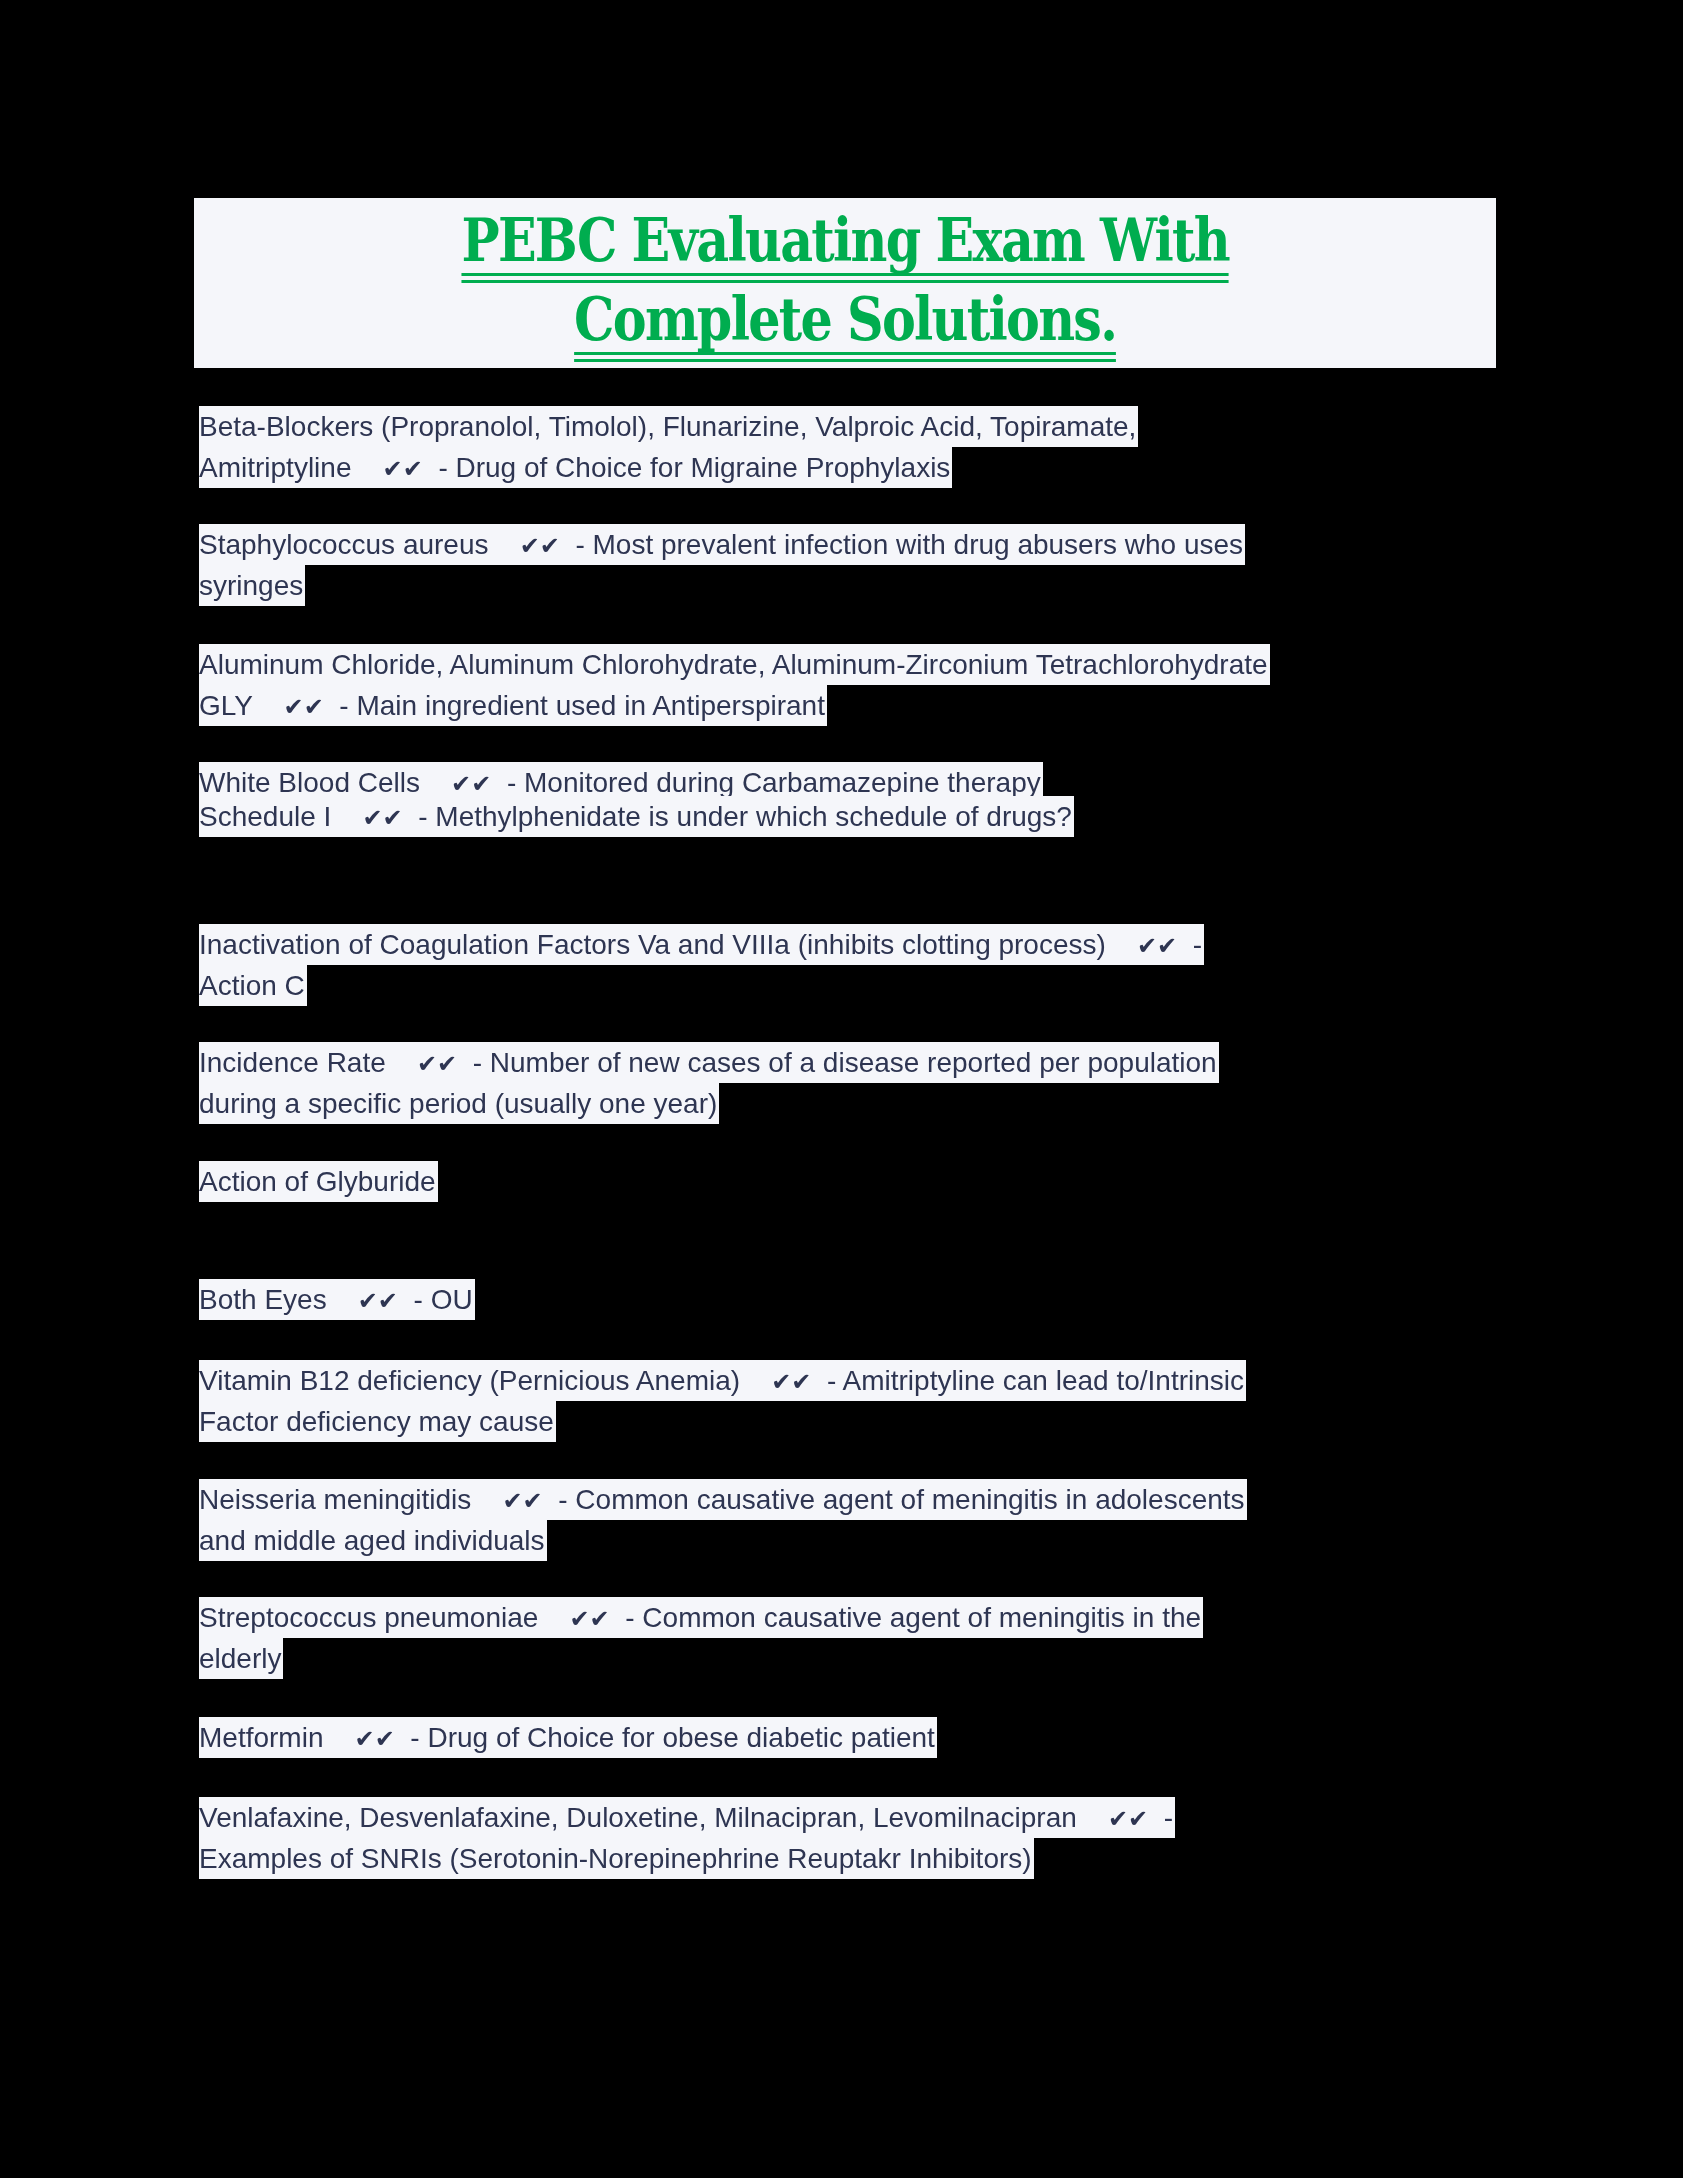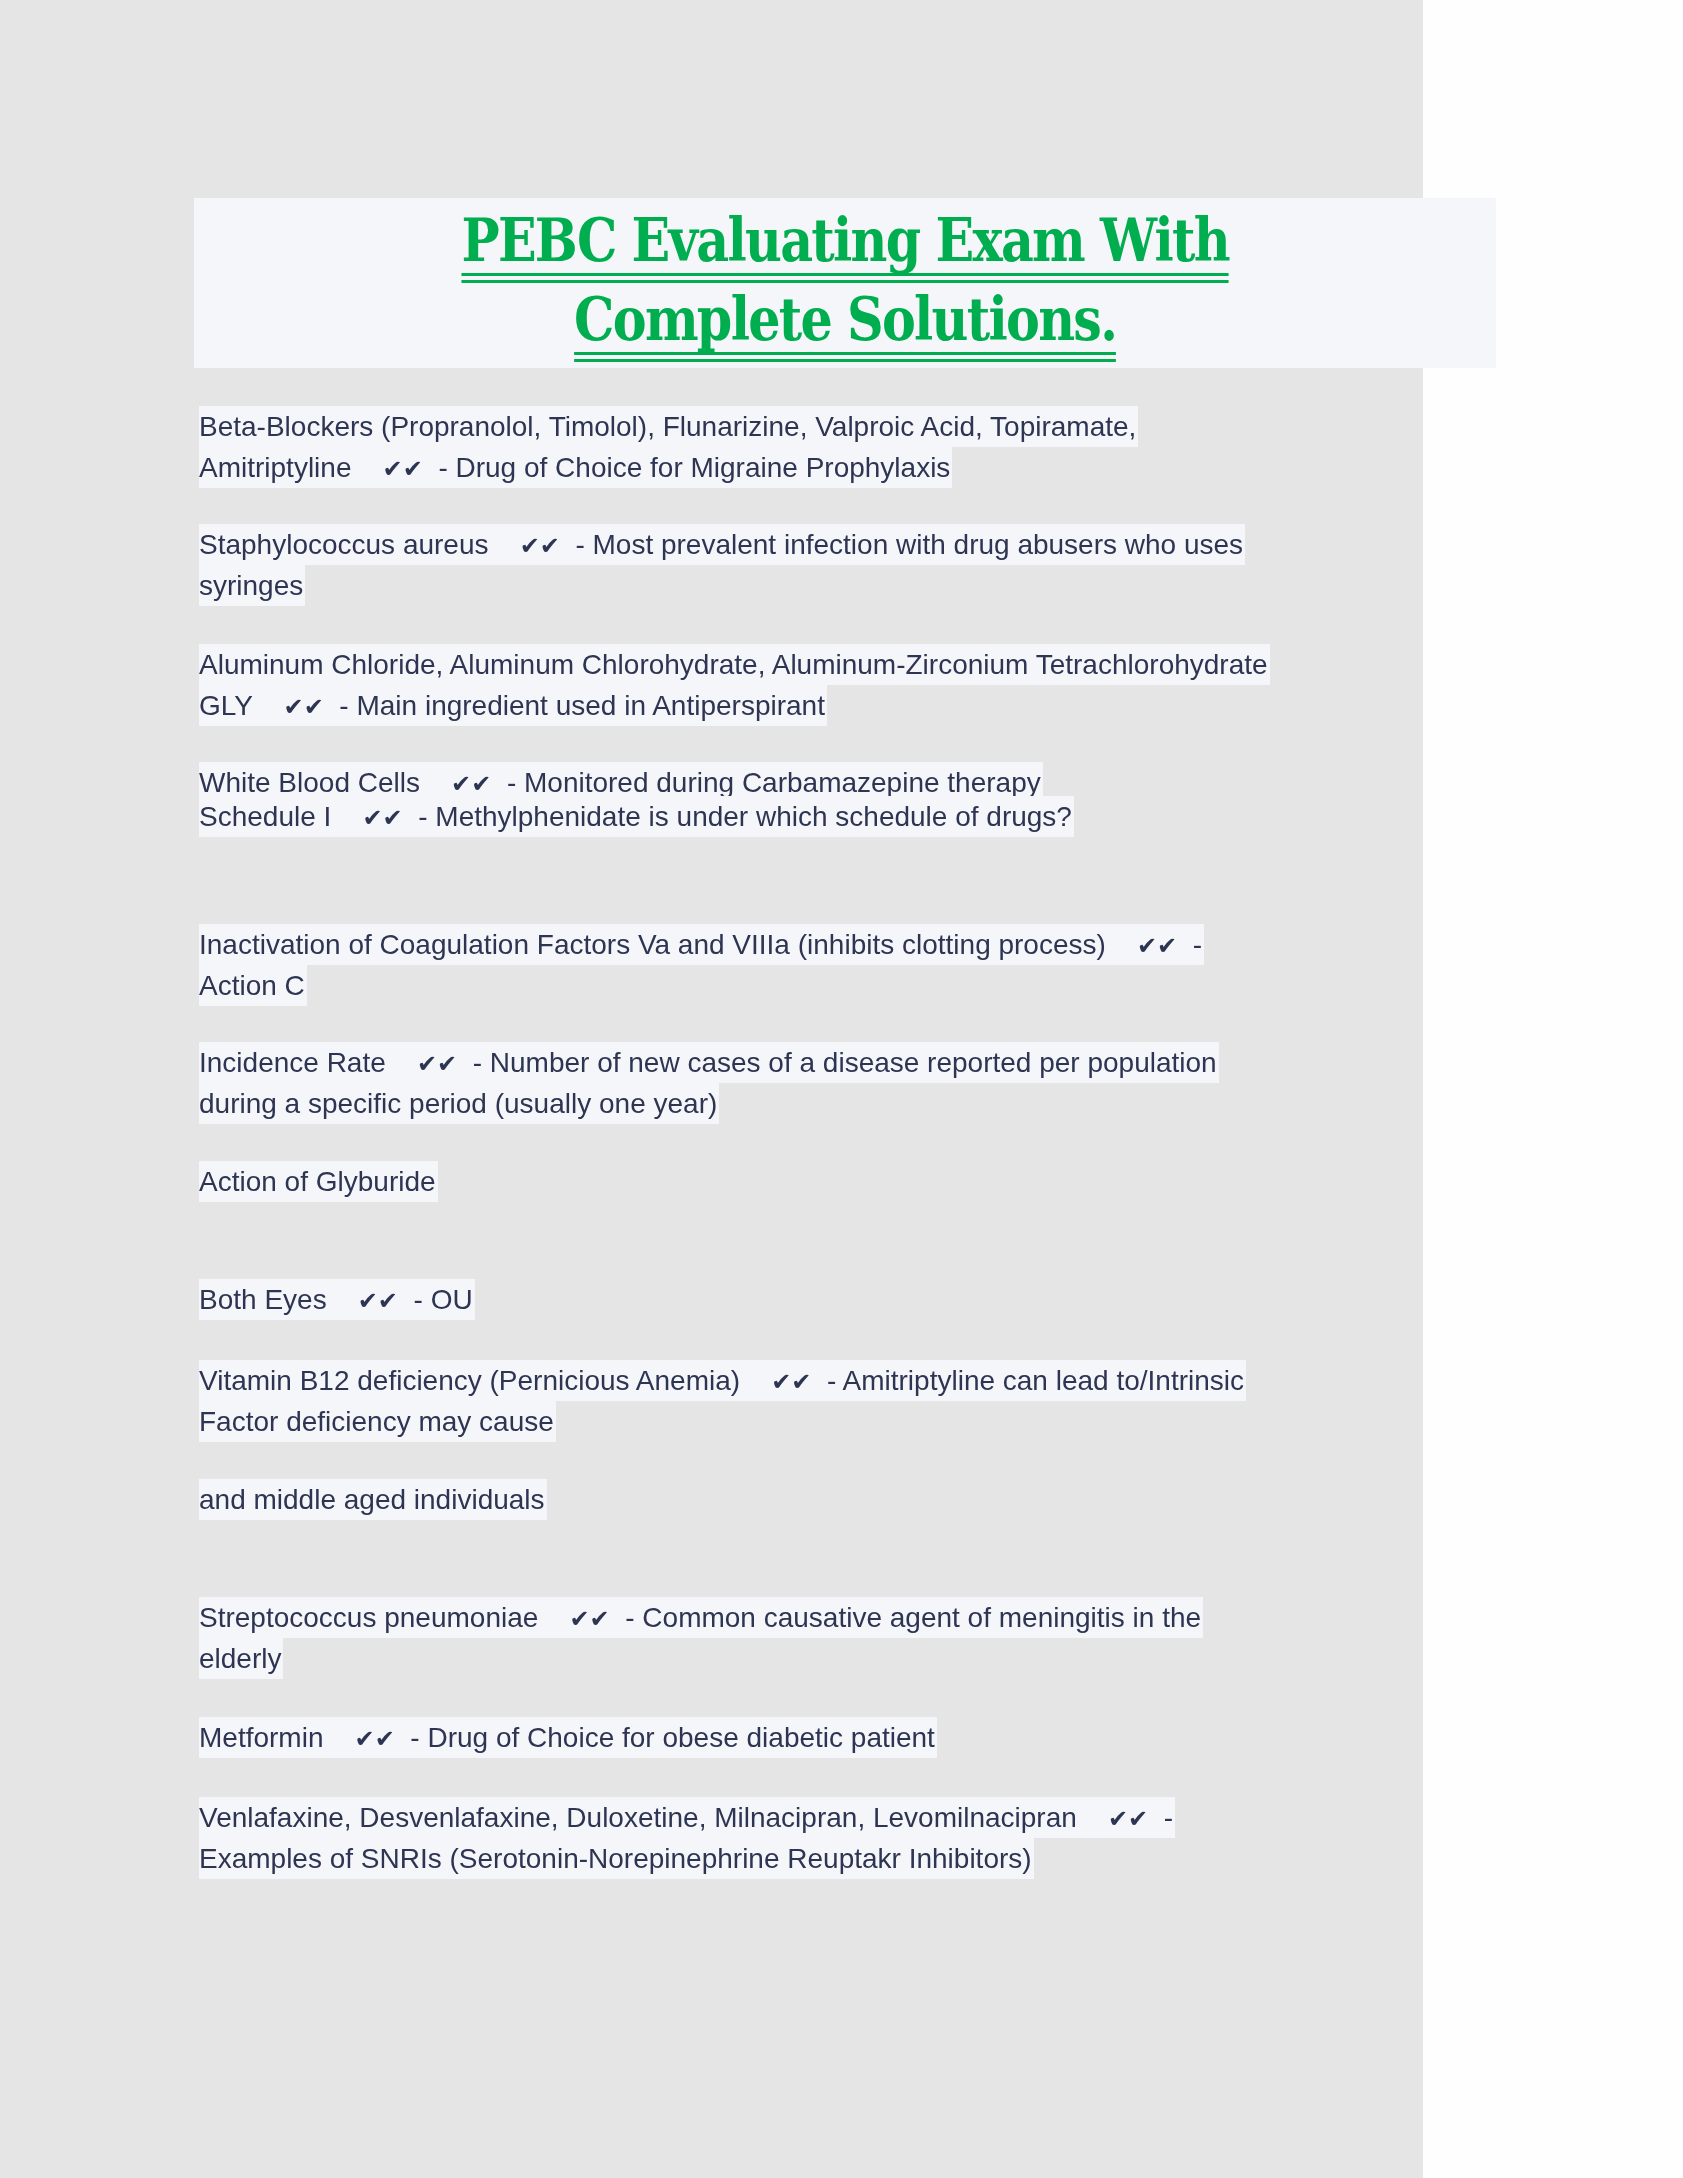--- a/index.html
+++ b/index.html
@@ -1,17 +1,17 @@
 <!DOCTYPE html>
 <html><head>
 <meta charset="utf-8">
 <style>
   html, body { margin: 0; padding: 0; background: #fefefe; }
   body { width: 1683px; height: 2178px; position: relative; overflow: hidden; }
-  .page { position: absolute; left: 0; top: 0; width: 1423px; height: 2178px; background: #e5e5e5; }
+  .page { position: absolute; left: 0; top: 0; width: 1683px; height: 2178px; background: #000000; }
   .title-box {
     position: absolute; left: 194px; top: 198px; width: 1302px; height: 170px;
     background: #f5f6fa;
   }
   .title-line {
     position: absolute; left: 0; width: 100%; text-align: center;
     font-family: "DejaVu Serif", "Liberation Serif", serif;
     font-weight: bold; color: #00ad4f; font-size: 59px; line-height: 69px;
     letter-spacing: -2px;
   }
@@ -80,20 +80,21 @@
         <span class="line"><span class="hl"><span>Action of Glyburide</span></span></span>
       </div>
       <div class="qa" style="top: 1279px;">
         <span class="line"><span class="hl"><span>Both Eyes    </span><span class="check">✔✔</span><span>  - OU</span></span></span>
       </div>
       <div class="qa" style="top: 1360px;">
         <span class="line"><span class="hl"><span>Vitamin B12 deficiency (Pernicious Anemia)    </span><span class="check">✔✔</span><span>  - Amitriptyline can lead to/Intrinsic</span></span></span>
         <span class="line"><span class="hl"><span>Factor deficiency may cause</span></span></span>
       </div>
       <div class="qa" style="top: 1479px;">
+        <span class="line"><span class="hl"><span>Neisseria meningitidis    </span><span class="check">✔✔</span><span>  - Common causative agent of meningitis in adolescents</span></span></span>
         <span class="line"><span class="hl"><span>and middle aged individuals</span></span></span>
       </div>
       <div class="qa" style="top: 1597px;">
         <span class="line"><span class="hl"><span>Streptococcus pneumoniae    </span><span class="check">✔✔</span><span>  - Common causative agent of meningitis in the</span></span></span>
         <span class="line"><span class="hl"><span>elderly</span></span></span>
       </div>
       <div class="qa" style="top: 1717px;">
         <span class="line"><span class="hl"><span>Metformin    </span><span class="check">✔✔</span><span>  - Drug of Choice for obese diabetic patient</span></span></span>
       </div>
       <div class="qa" style="top: 1797px;">

